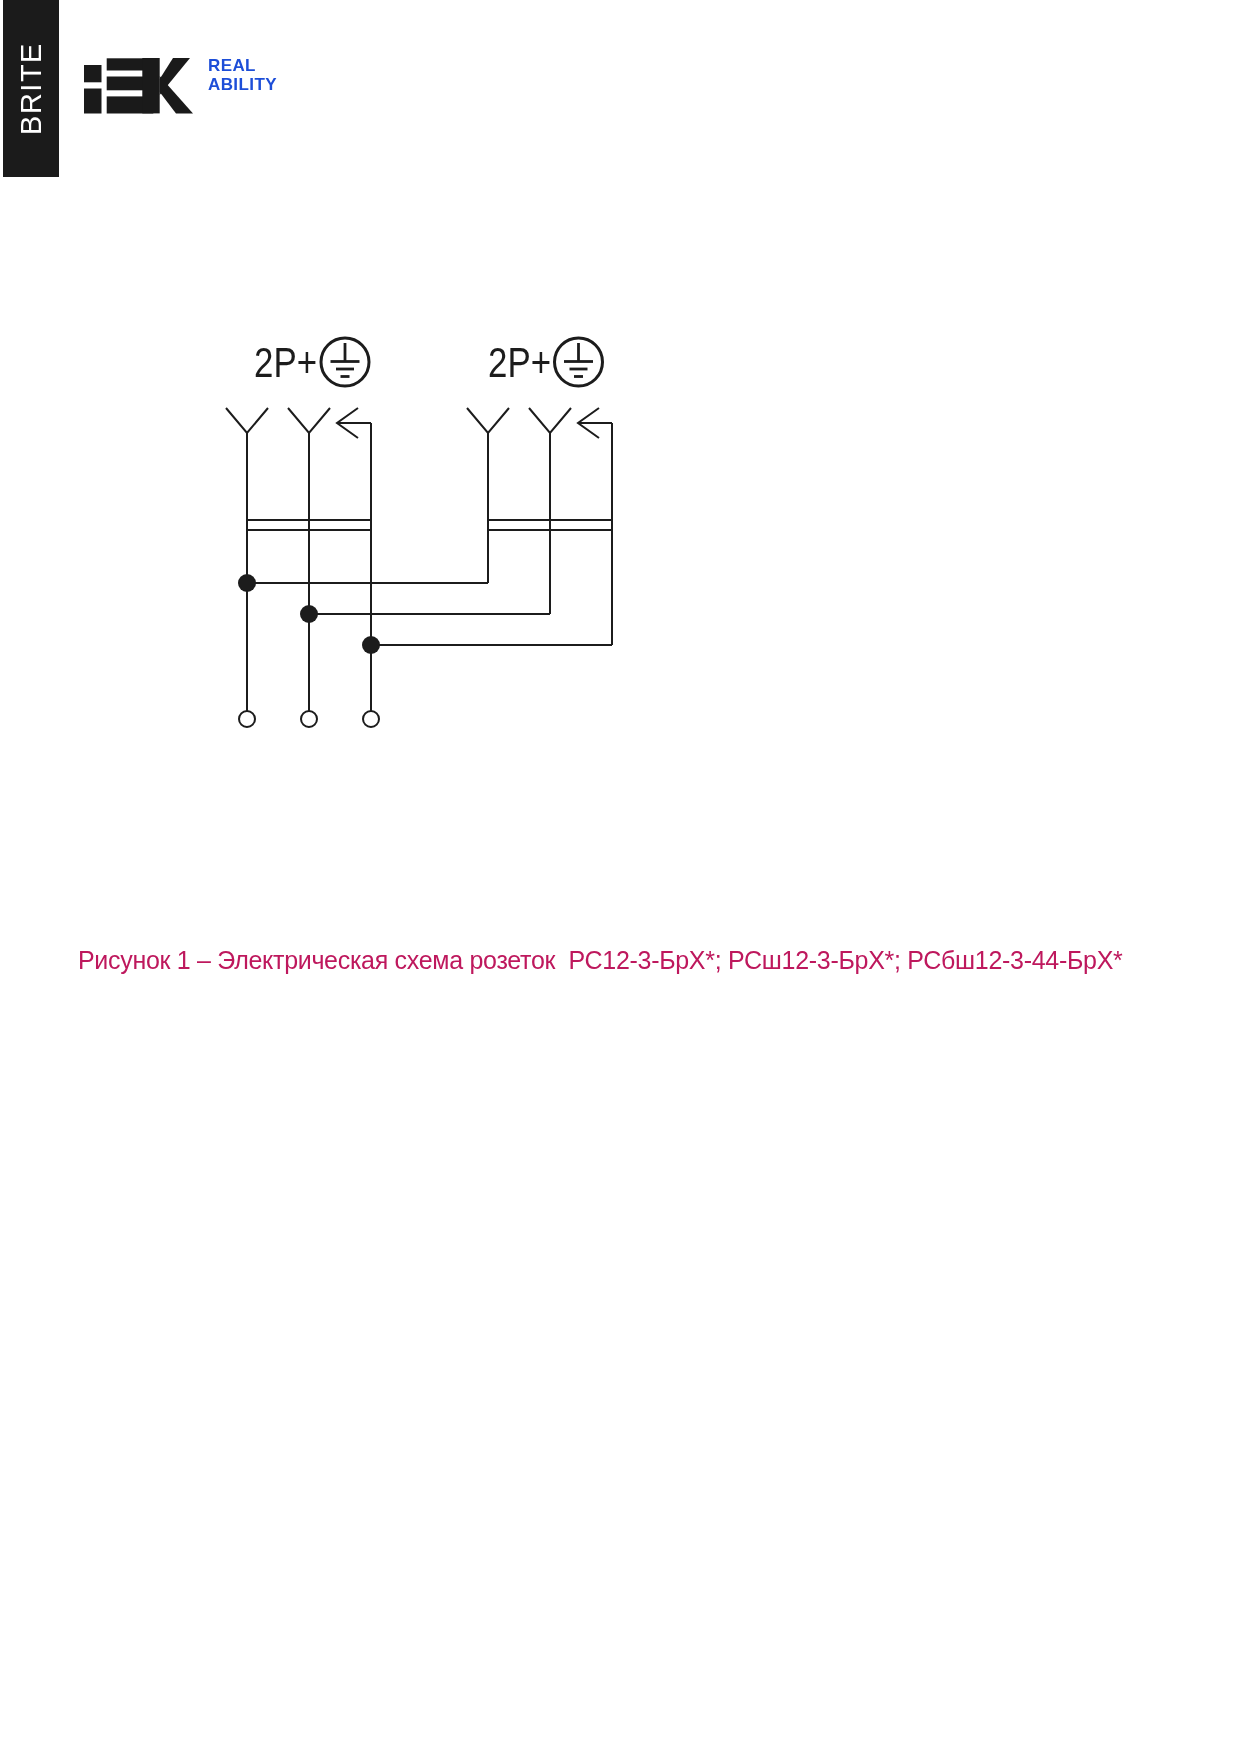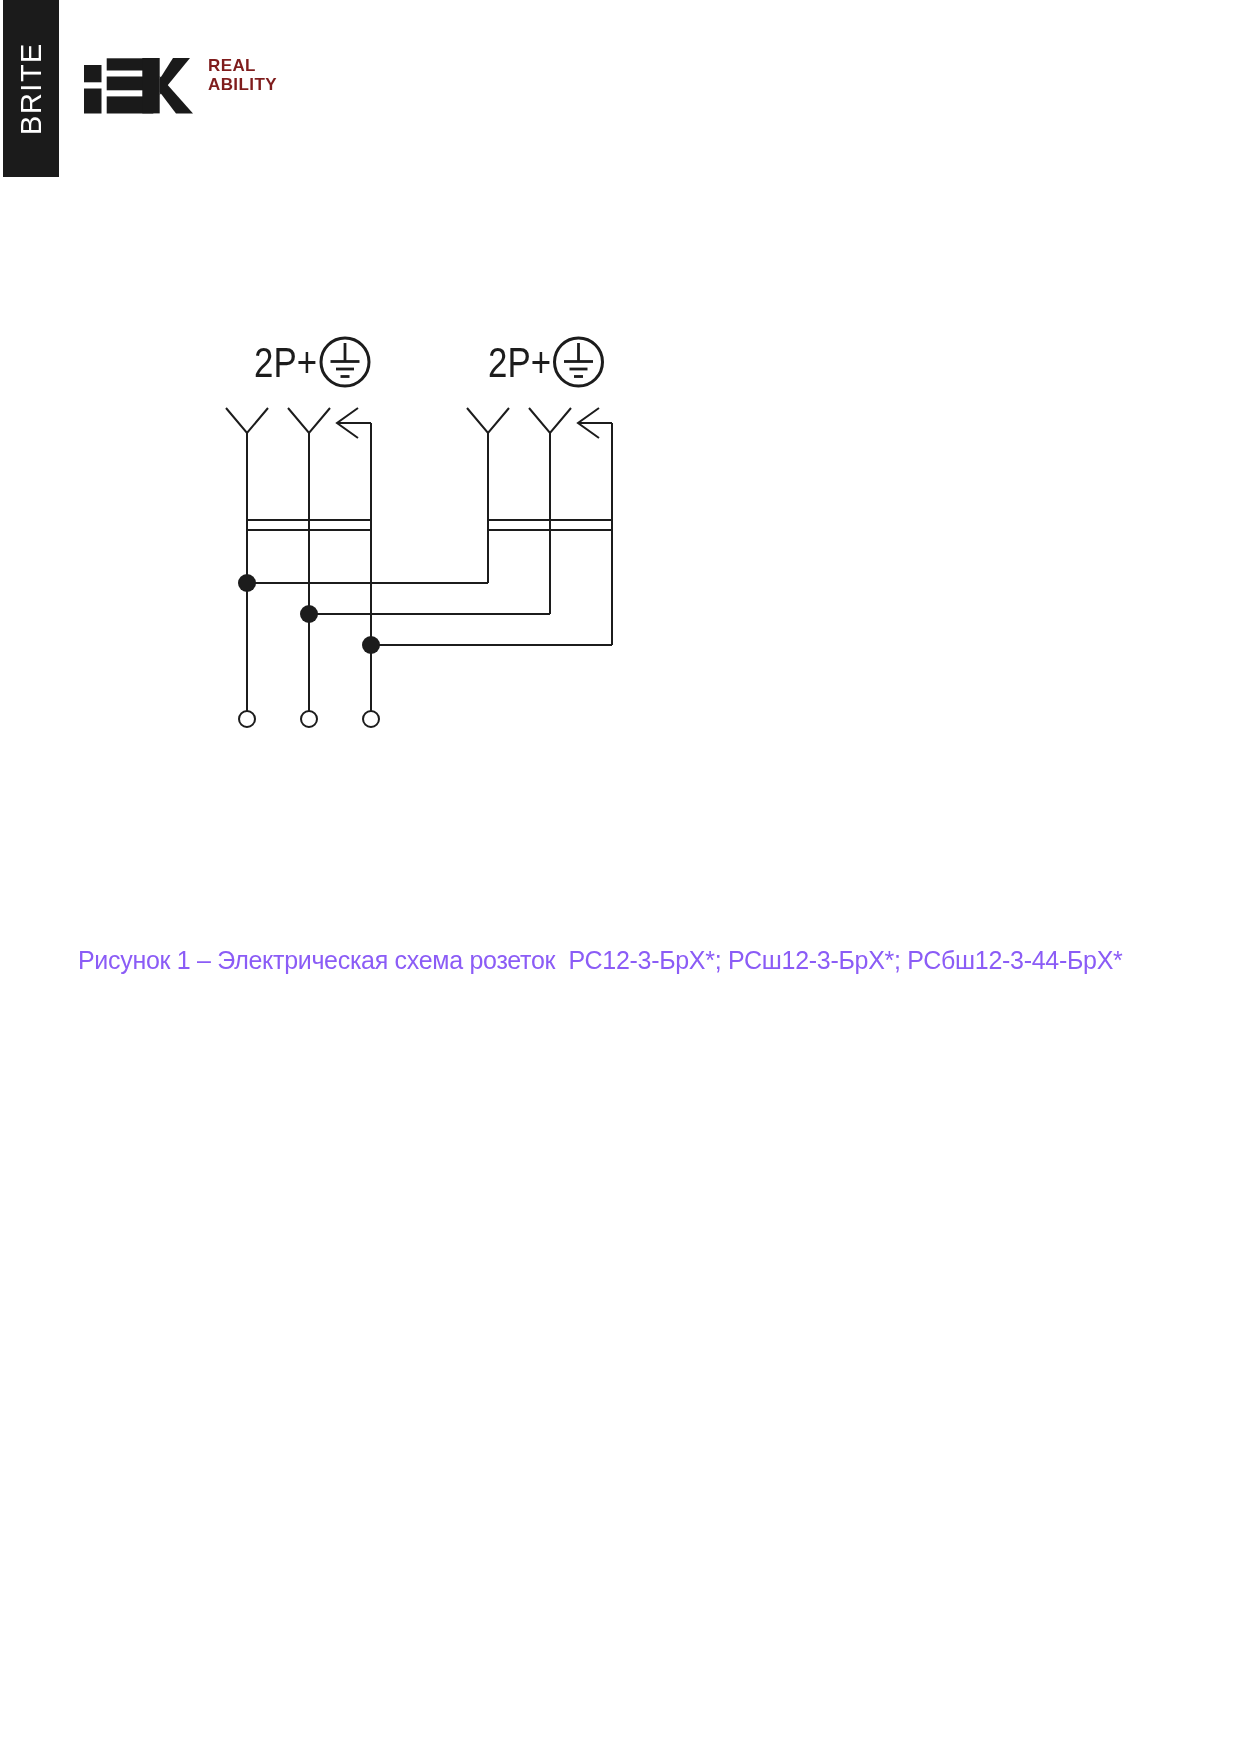--- a/index.html
+++ b/index.html
@@ -34,42 +34,42 @@
   }
   
   .logo {
     position: absolute;
     left: 84px; top: 58px;
     width: 110px; height: 56px;
   }
   .tagline {
     position: absolute;
     left: 208px; top: 56px;
-    color: #7f1d1d;
+    color: #1d4ed8;
     font-weight: 700;
     font-size: 17px;
     line-height: 19px;
     letter-spacing: 0.4px;
   }
   
   .schematic {
     position: absolute;
     left: 0; top: 0;
     width: 1243px; height: 1000px;
   }
   .schematic text {
     font-family: "Liberation Sans", sans-serif;
     fill: #1c1c1c;
   }
   
   .caption {
     position: absolute;
     left: 78px; top: 946px;
     width: 1120px;
-    color: #8b5cf6;
+    color: #be185d;
     font-size: 25px;
     letter-spacing: -0.3px;
     white-space: pre;
   }
 </style>
 </head>
 <body>
 
 <div class="page">
 

